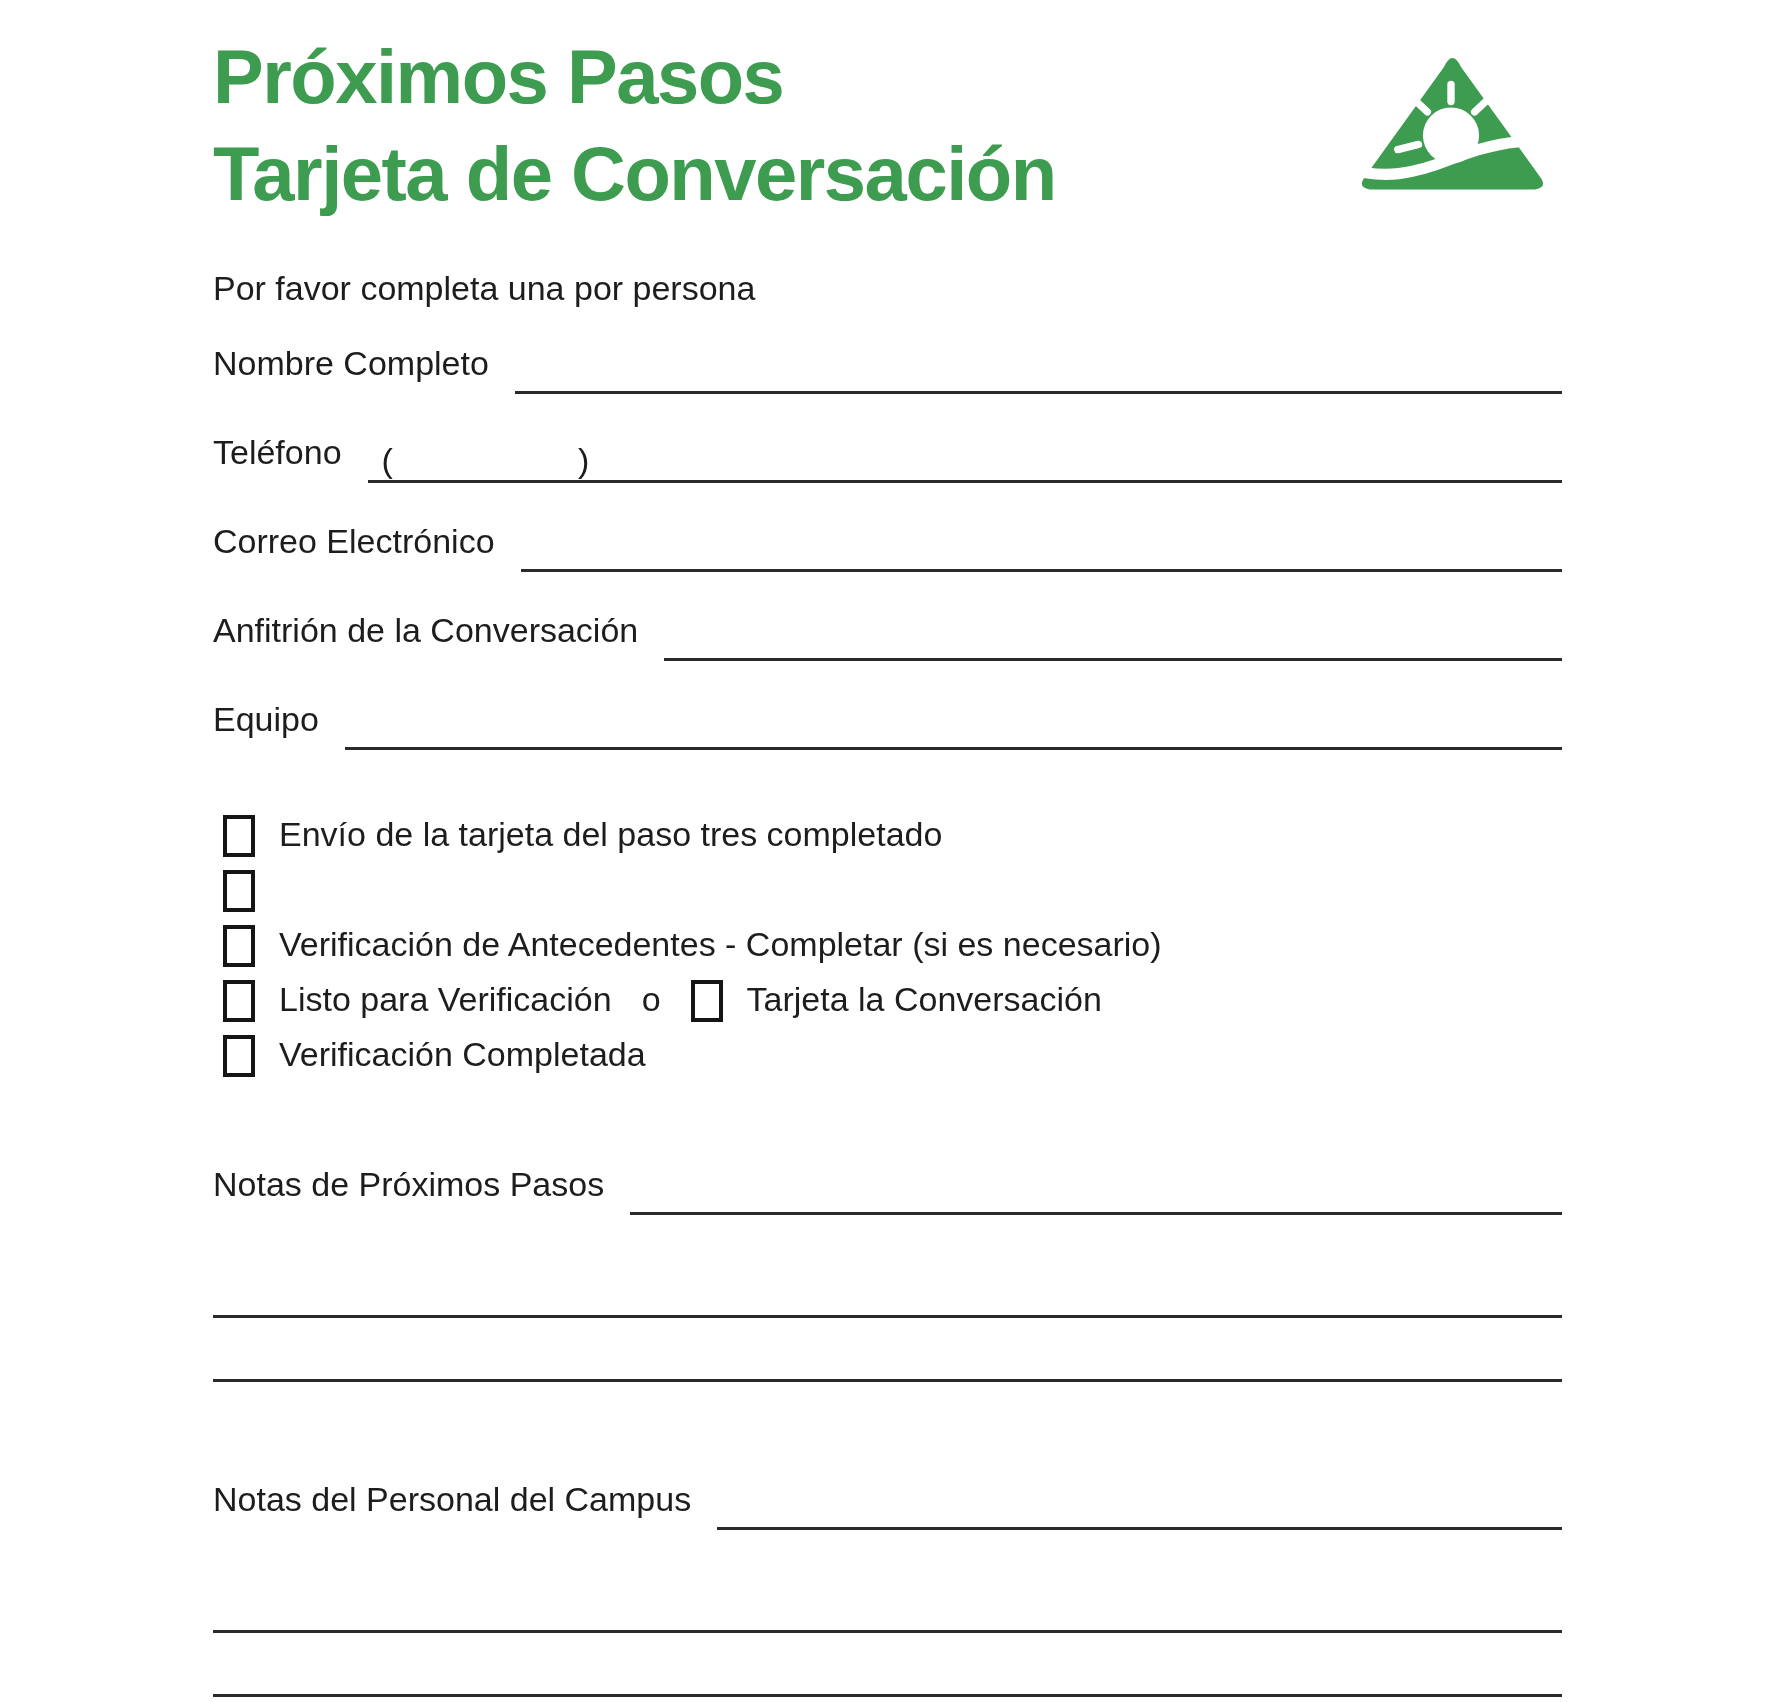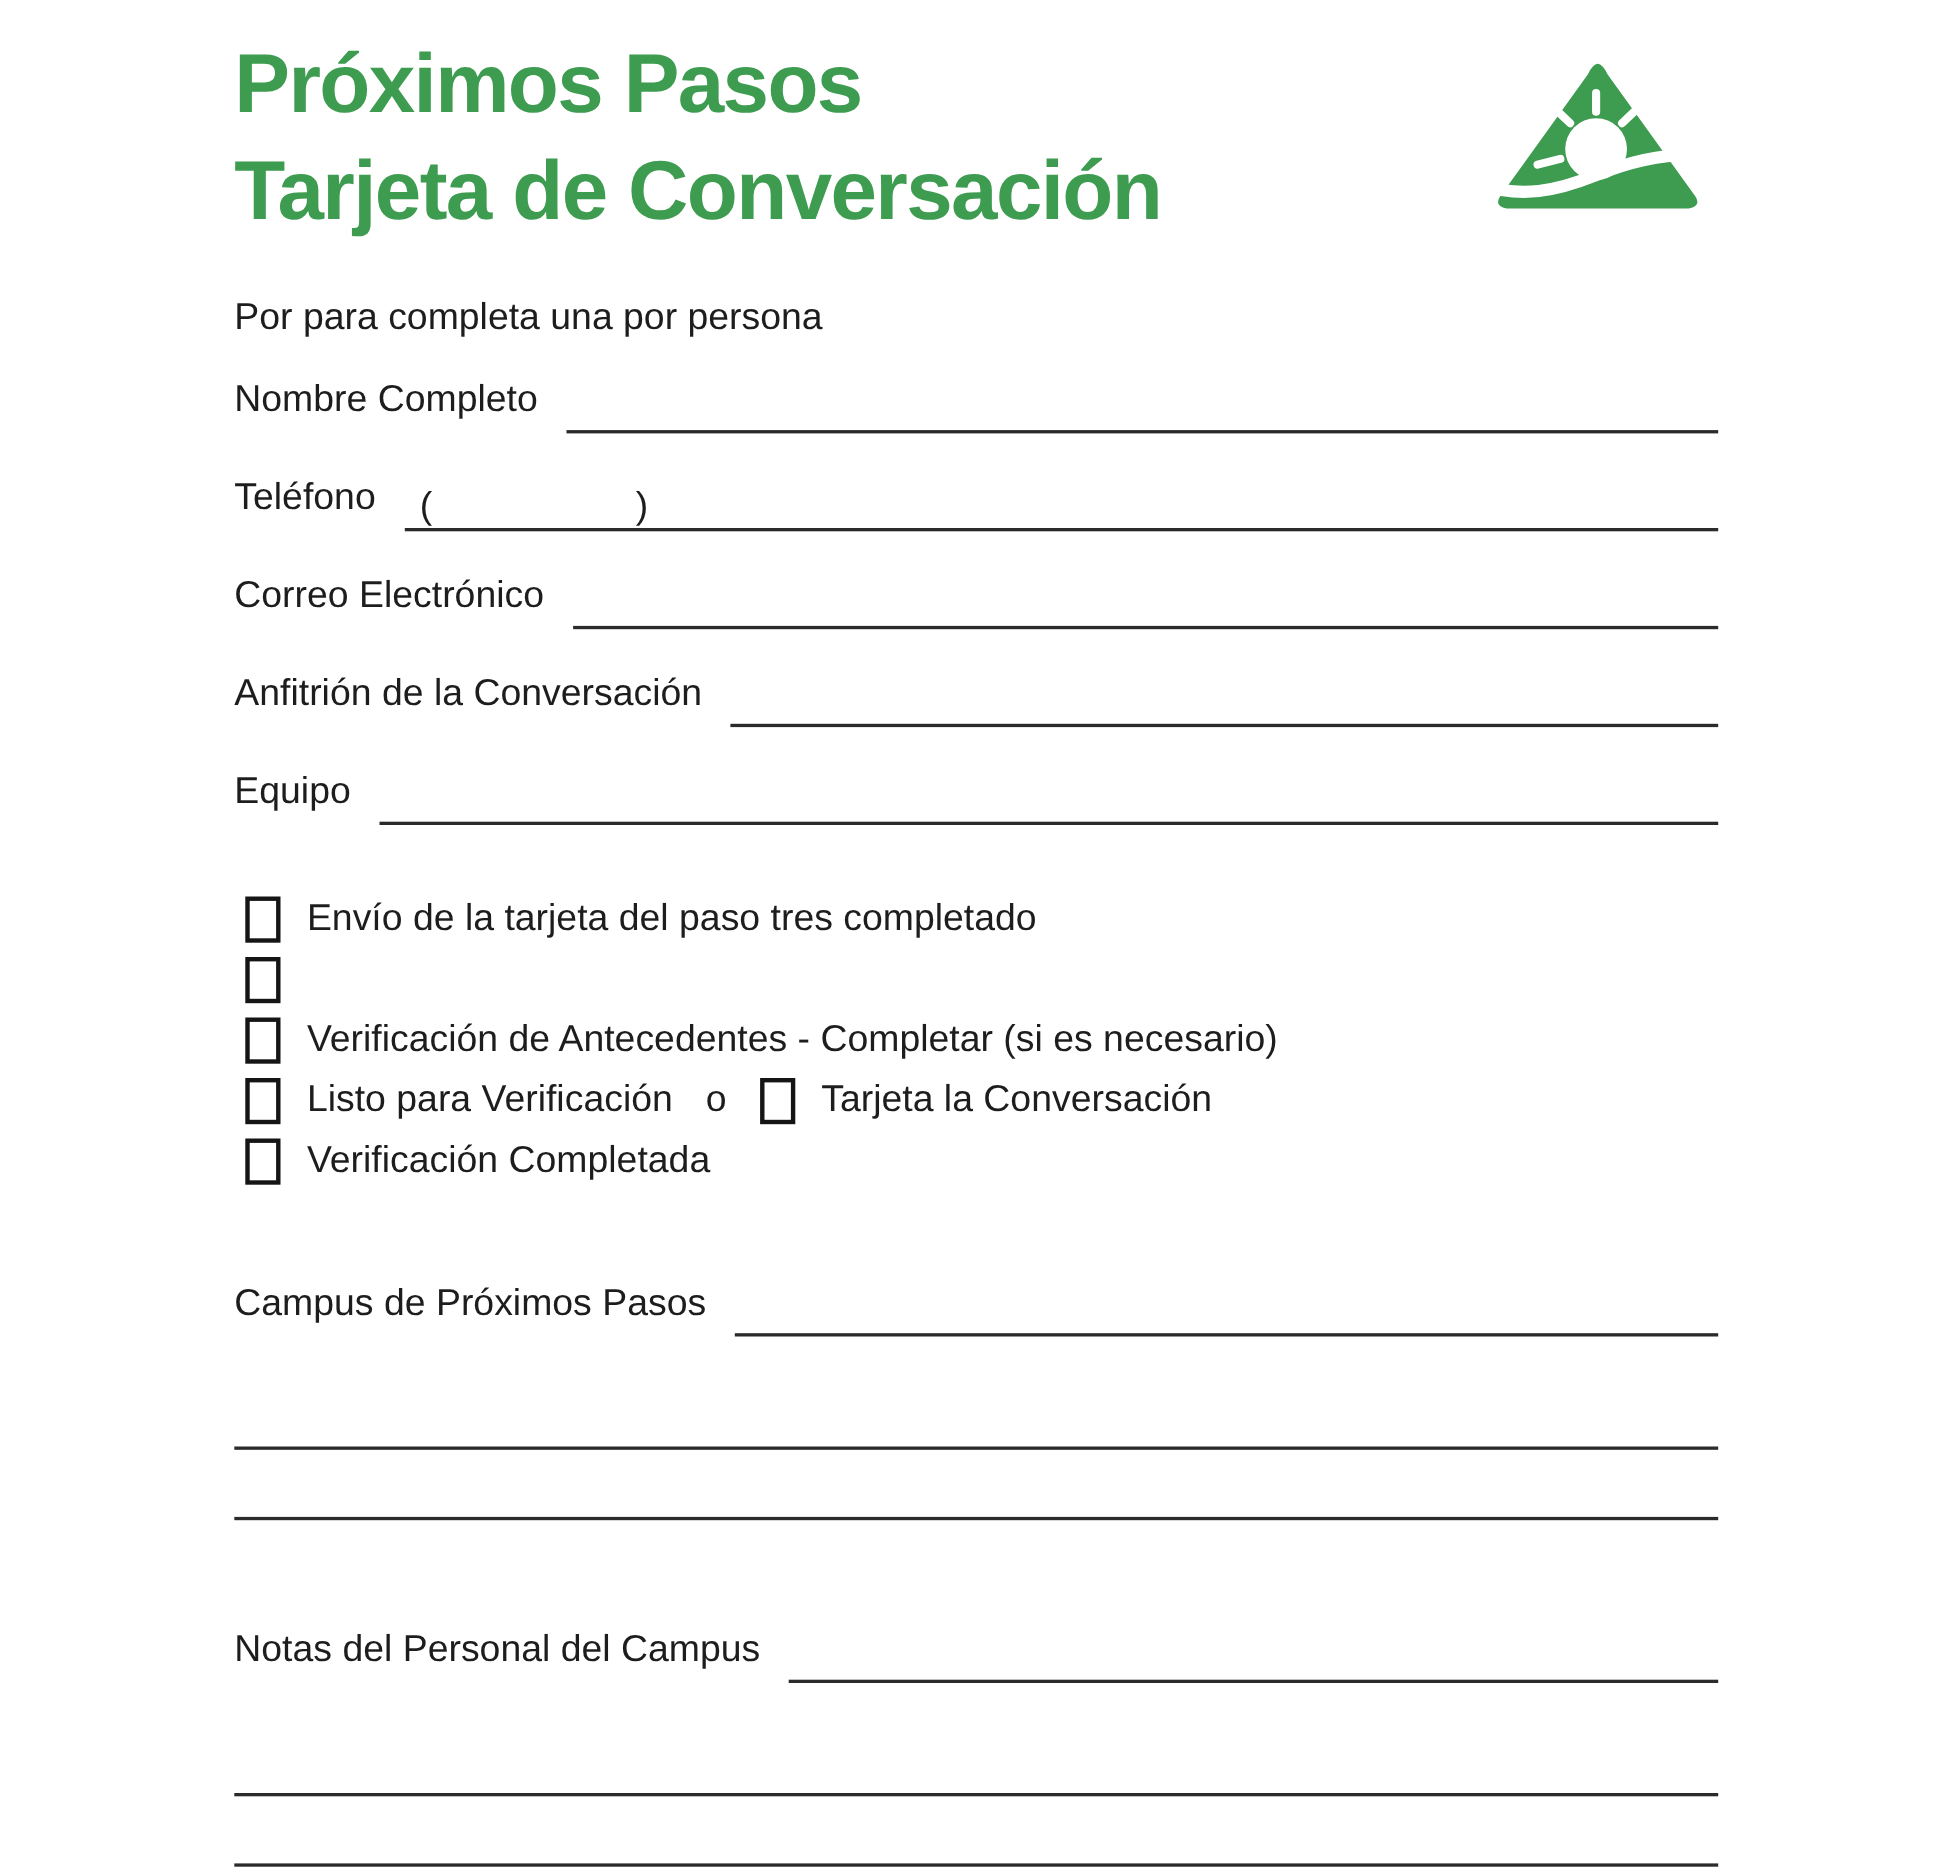--- a/index.html
+++ b/index.html
@@ -92,21 +92,21 @@
           <circle cx="150" cy="132" r="38" fill="#ffffff"></circle>
 
           <path d="M150,86 L150,63" stroke="#ffffff" stroke-width="10" stroke-linecap="round"></path>
           <path d="M118,100 L100,83" stroke="#ffffff" stroke-width="10" stroke-linecap="round"></path>
           <path d="M182,100 L200,83" stroke="#ffffff" stroke-width="10" stroke-linecap="round"></path>
           <path d="M106,144 L78,151" stroke="#ffffff" stroke-width="10" stroke-linecap="round"></path>
         </svg>
       </div>
     </div>
 
-    <div class="subtitle">Por para completa una por persona</div>
+    <div class="subtitle">Por favor completa una por persona</div>
 
     <div class="fields">
 
       <div class="field-row">
         <span class="field-label">Nombre Completo</span>
         <div class="field-line"></div>
       </div>
 
       <div class="field-row">
         <span class="field-label">Teléfono</span>
@@ -159,21 +159,21 @@
 
       <div class="check-row">
         <div class="checkbox"></div>
         <span class="check-label">Verificación Completada</span>
       </div>
 
     </div>
 
     <div class="notes-block-1">
       <div class="field-row">
-        <span class="field-label">Campus de Próximos Pasos</span>
+        <span class="field-label">Notas de Próximos Pasos</span>
         <div class="field-line"></div>
       </div>
       <div class="rule"></div>
       <div class="rule"></div>
     </div>
 
     <div class="notes-block-2">
       <div class="field-row">
         <span class="field-label">Notas del Personal del Campus</span>
         <div class="field-line"></div>

